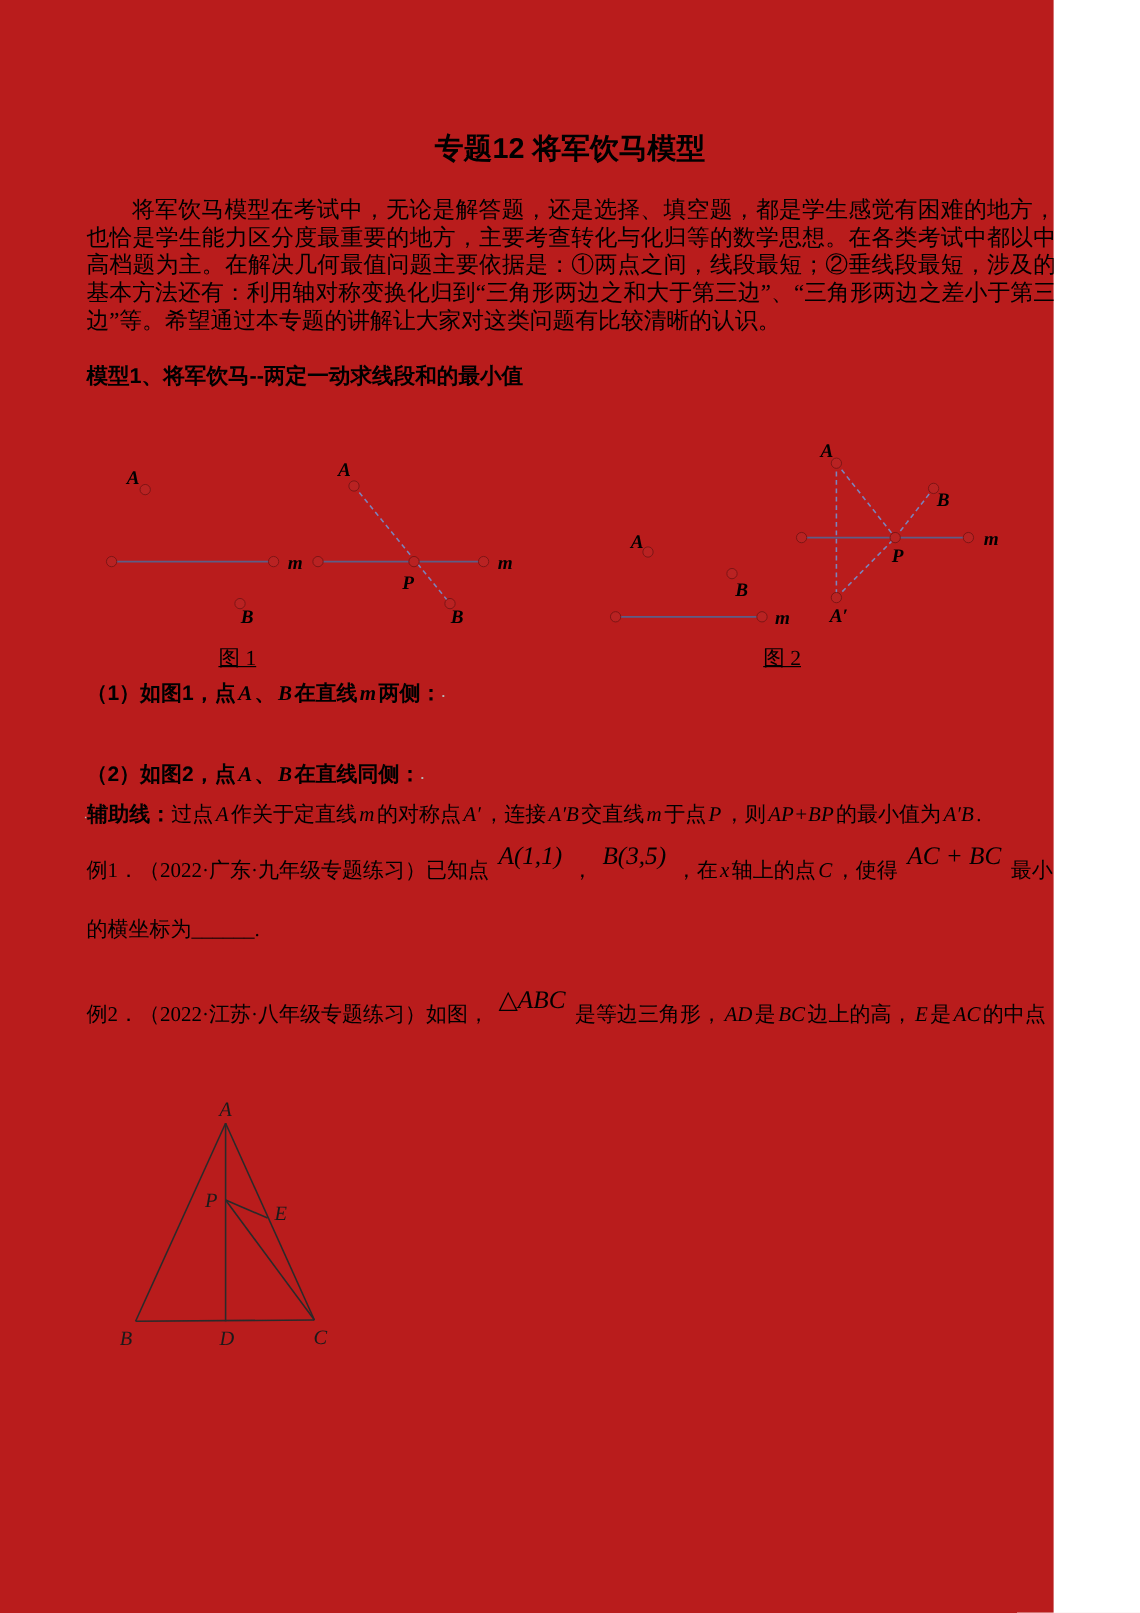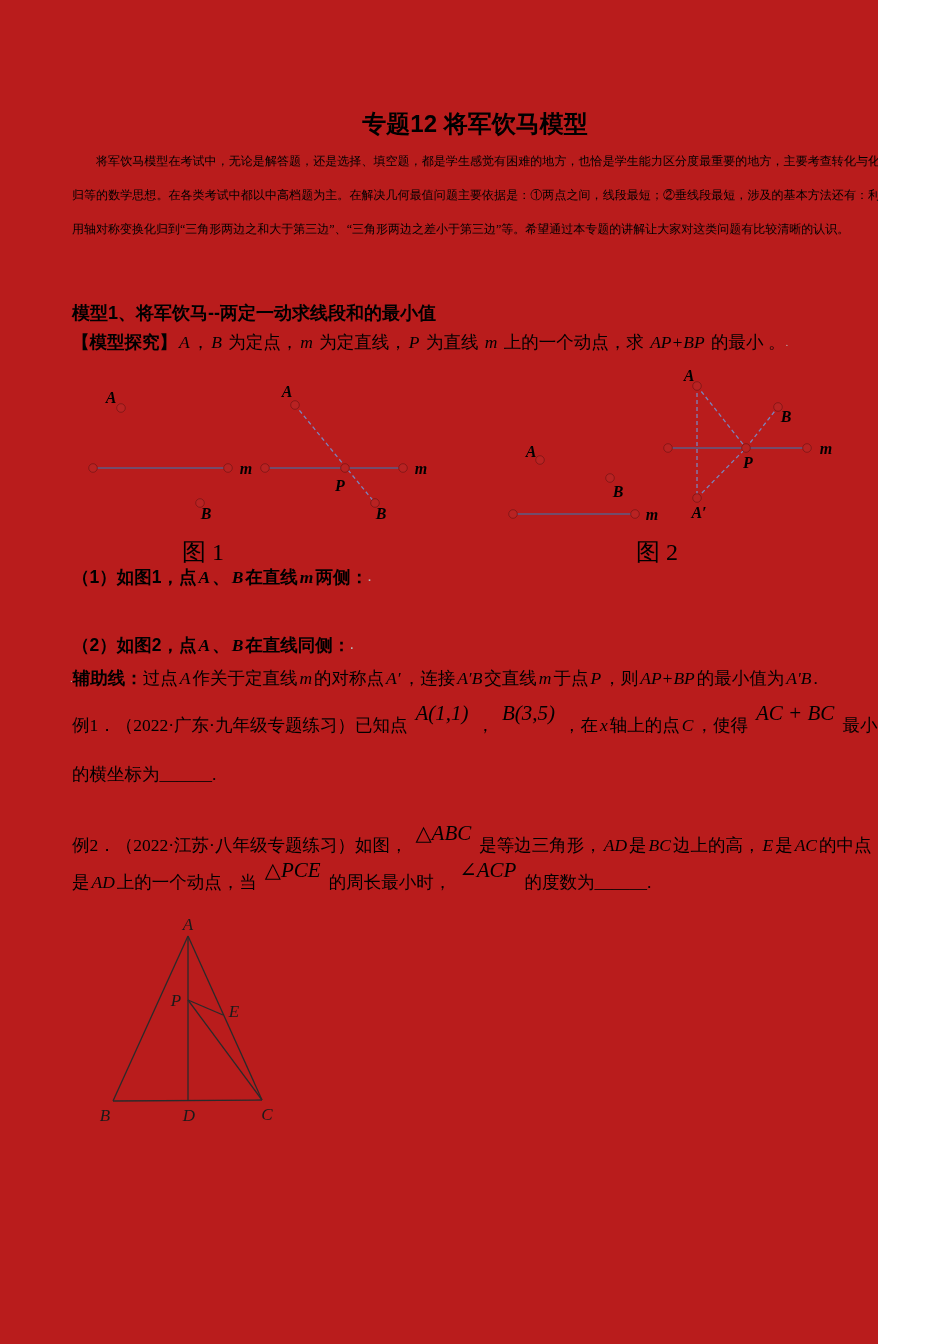--- a/index.html
+++ b/index.html
@@ -7,40 +7,40 @@
     position:relative;width:878px;height:1344px;background:#b91c1c;overflow:hidden;
     font-family:"Liberation Serif","DejaVu Serif",serif;color:#000;
   }
   .abs{position:absolute;}
   .doc-title{
     top:108px;left:0;width:950px;text-align:center;
     font-size:24px;font-weight:bold;
     font-family:"Liberation Sans","DejaVu Sans",sans-serif;
   }
   .intro{
-    top:144px;left:72px;width:808px;
-    font-size:12px;line-height:34px;text-align:justify;text-indent:2em;
+    top:164px;left:72px;width:808px;
+    font-size:19px;line-height:23px;text-align:justify;text-indent:2em;
   }
   .h-bold{
     font-weight:bold;
     font-family:"Liberation Sans","DejaVu Sans",sans-serif;
   }
   .model-heading{top:301px;left:72px;font-size:18px;}
   .line{white-space:nowrap;font-size:17.5px;}
   .explore{top:330px;left:72px;}
   .case-heading{font-size:17.5px;}
   .case1-heading{top:565px;left:72px;text-align:right;}
   .case1-aux{top:597px;left:70px;}
   .case2-heading{top:633px;left:72px;}
   .case2-aux{top:666px;left:70px;}
   .ex1-l1{top:712px;left:72px;}
   .ex1-l2{top:762px;left:72px;}
   .ex2-l1{top:832px;left:72px;}
   .ex2-l2{top:869px;left:72px;}
-  .cap{font-size:24px;}
+  .cap{font-size:18px;text-decoration:underline;}
   .cap1{top:536px;left:182px;}
   .cap2{top:536px;left:636px;text-align:center;}
   
   .bh{font-weight:bold;font-family:"Liberation Sans","DejaVu Sans",sans-serif;}
   .i{font-style:italic;font-family:"Liberation Serif","DejaVu Serif",serif;margin:0 2px;}
   .sup{
     font-style:italic;font-family:"Liberation Serif","DejaVu Serif",serif;
     position:relative;top:-11px;font-size:21px;margin:0 8px;
   }
   .art{color:#b5b5b5;font-size:11px;vertical-align:2px;}
@@ -62,21 +62,20 @@
 <body>
 
 <div class="page">
 
   <div class="abs doc-title">专题12 将军饮马模型</div>
 
   <div class="abs intro">将军饮马模型在考试中，无论是解答题，还是选择、填空题，都是学生感觉有困难的地方，也恰是学生能力区分度最重要的地方，主要考查转化与化归等的数学思想。在各类考试中都以中高档题为主。在解决几何最值问题主要依据是：①两点之间，线段最短；②垂线段最短，涉及的基本方法还有：利用轴对称变换化归到“三角形两边之和大于第三边”、“三角形两边之差小于第三边”等。希望通过本专题的讲解让大家对这类问题有比较清晰的认识。</div>
 
   <div class="abs model-heading h-bold">模型1、将军饮马--两定一动求线段和的最小值</div>
 
-  <div class="abs line explore"><span class="bh">【模型探究】</span><span class="i">A</span><span>，</span><span class="i">B</span><span> 为定点，</span><span class="i">m</span><span> 为定直线，</span><span class="i">P</span><span> 为直线 </span><span class="i">m</span><span> 上的一个动点，求 </span><span class="i">AP+BP</span><span> 的最小 。</span><span class="art">.</span></div>
 
   <svg class="abs" style="left:70px;top:365px;" width="800" height="175" viewBox="0 0 800 175">
 
     <g>
       <line class="sl" x1="23" y1="103" x2="158" y2="103"></line>
       <circle class="dot" cx="23" cy="103" r="4.3"></circle>
       <circle class="dot" cx="158" cy="103" r="4.3"></circle>
       <circle class="dot" cx="51" cy="43" r="4.3"></circle>
       <circle class="dot" cx="130" cy="138" r="4.3"></circle>
       <text class="flbl" x="41" y="38">A</text>
@@ -133,21 +132,20 @@
   <div class="abs cap cap2">图 2</div>
 
   <div class="abs line case-heading case1-heading h-bold"><span>（1）如图1，点</span><span class="i">A</span><span>、</span><span class="i">B</span><span>在直线</span><span class="i">m</span><span>两侧：</span><span class="art">.</span></div>
   <div class="abs line case-heading case2-heading h-bold"><span>（2）如图2，点</span><span class="i">A</span><span>、</span><span class="i">B</span><span>在直线同侧：</span><span class="art">.</span></div>
   <div class="abs line case2-aux"><span class="art">.</span><span class="bh">辅助线：</span><span>过点</span><span class="i">A</span><span>作关于定直线</span><span class="i">m</span><span>的对称点</span><span class="i">A′</span><span>，连接</span><span class="i">A′B</span><span>交直线</span><span class="i">m</span><span>于点</span><span class="i">P</span><span>，则</span><span class="i">AP+BP</span><span>的最小值为</span><span class="i">A′B</span><span>.</span></div>
 
   <div class="abs line ex1-l1"><span>例1．（2022·广东·九年级专题练习）已知点</span><span class="sup">A(1,1)</span><span>，</span><span class="sup">B(3,5)</span><span>，在</span><span class="i">x</span><span>轴上的点</span><span class="i">C</span><span>，使得</span><span class="sup">AC + BC</span><span>最小，则点</span><span class="i">C</span></div>
   <div class="abs line ex1-l2"><span>的横坐标为</span><span>______</span><span>.</span></div>
 
   <div class="abs line ex2-l1"><span>例2．（2022·江苏·八年级专题练习）如图，</span><span class="sup">△ABC</span><span>是等边三角形，</span><span class="i">AD</span><span>是</span><span class="i">BC</span><span>边上的高，</span><span class="i">E</span><span>是</span><span class="i">AC</span><span>的中点，</span><span class="i">P</span></div>
-  <div class="abs line ex2-l2"><span>是</span><span class="i">AD</span><span>上的一个动点，当</span><span class="sup">△PCE</span><span>的周长最小时，</span><span class="sup">∠ACP</span><span>的度数为______.</span></div>
 
   <svg class="abs" style="left:88px;top:918px;" width="210" height="220" viewBox="0 0 210 220">
     <line class="tl" x1="100" y1="18" x2="25" y2="183"></line>
     <line class="tl" x1="100" y1="18" x2="174" y2="182"></line>
     <line class="tl" x1="25" y1="183" x2="174" y2="182"></line>
     <line class="tl" x1="100" y1="18" x2="100" y2="183"></line>
     <line class="tl" x1="100" y1="82" x2="135" y2="97"></line>
     <line class="tl" x1="100" y1="82" x2="174" y2="182"></line>
     <text class="tlbl" x="100" y="12">A</text>
     <text class="tlbl" x="17" y="203">B</text>

